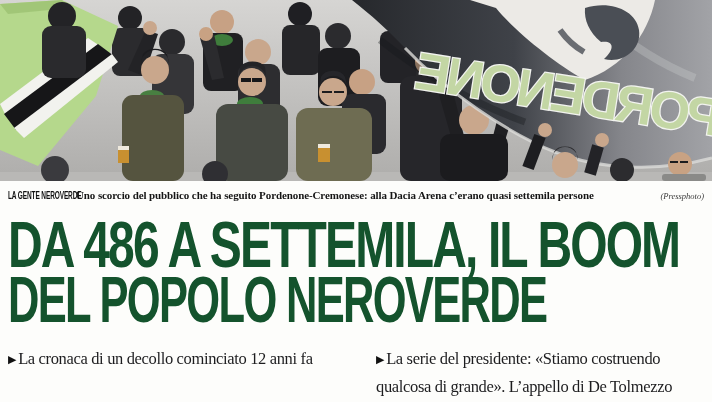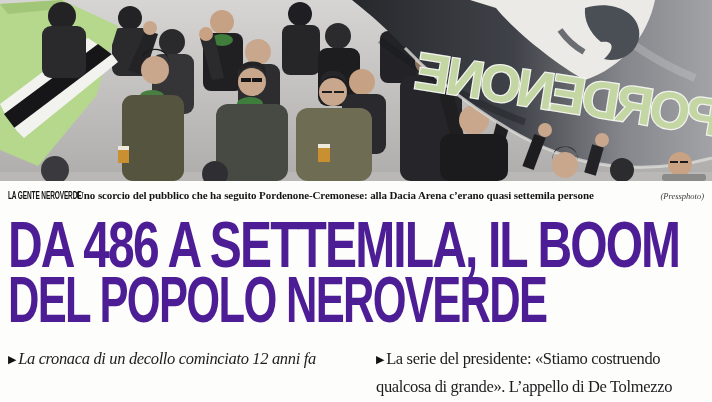--- a/index.html
+++ b/index.html
@@ -27,37 +27,37 @@
     font:700 11px/14px "Liberation Serif", serif;
     letter-spacing:-0.1px;color:#151515;
   }
   .credit{
     margin-left:auto;
     font:italic 400 8.5px/14px "Liberation Serif", serif;
     color:#3a3a3a;
     text-align:center;
   }
   
-  .headline{margin:18px 8px 0 8px;color:#4c1d95;}
+  .headline{margin:18px 8px 0 8px;color:#14532d;}
   .headline-line{
     font-family:"Liberation Sans", sans-serif;
     font-weight:800;font-size:64px;line-height:55px;
     letter-spacing:-2.5px;white-space:nowrap;
     transform-origin:0 50%;
   }
   .headline-line.l1{transform:scaleX(0.75);}
   .headline-line.l2{transform:scaleX(0.68);}
   
   .summary-row{
     margin:18px 8px 0 8px;
     display:flex;gap:16px;
     color:#1d1d1f;
   }
   .summary-col{font:400 16.5px/26px "Liberation Serif", serif;letter-spacing:-0.35px;}
-  .summary-col.left{width:352px;flex:none;font-style:italic;}
+  .summary-col.left{width:352px;flex:none;}
   .summary-col.right{flex:1;}
   .sum-line{white-space:nowrap;}
   .bullet{
     font-family:"DejaVu Sans", sans-serif;
     font-size:11px;display:inline-block;
     margin-right:2px;position:relative;top:-1px;color:#111;
   }
 </style>
 </head>
 <body>

